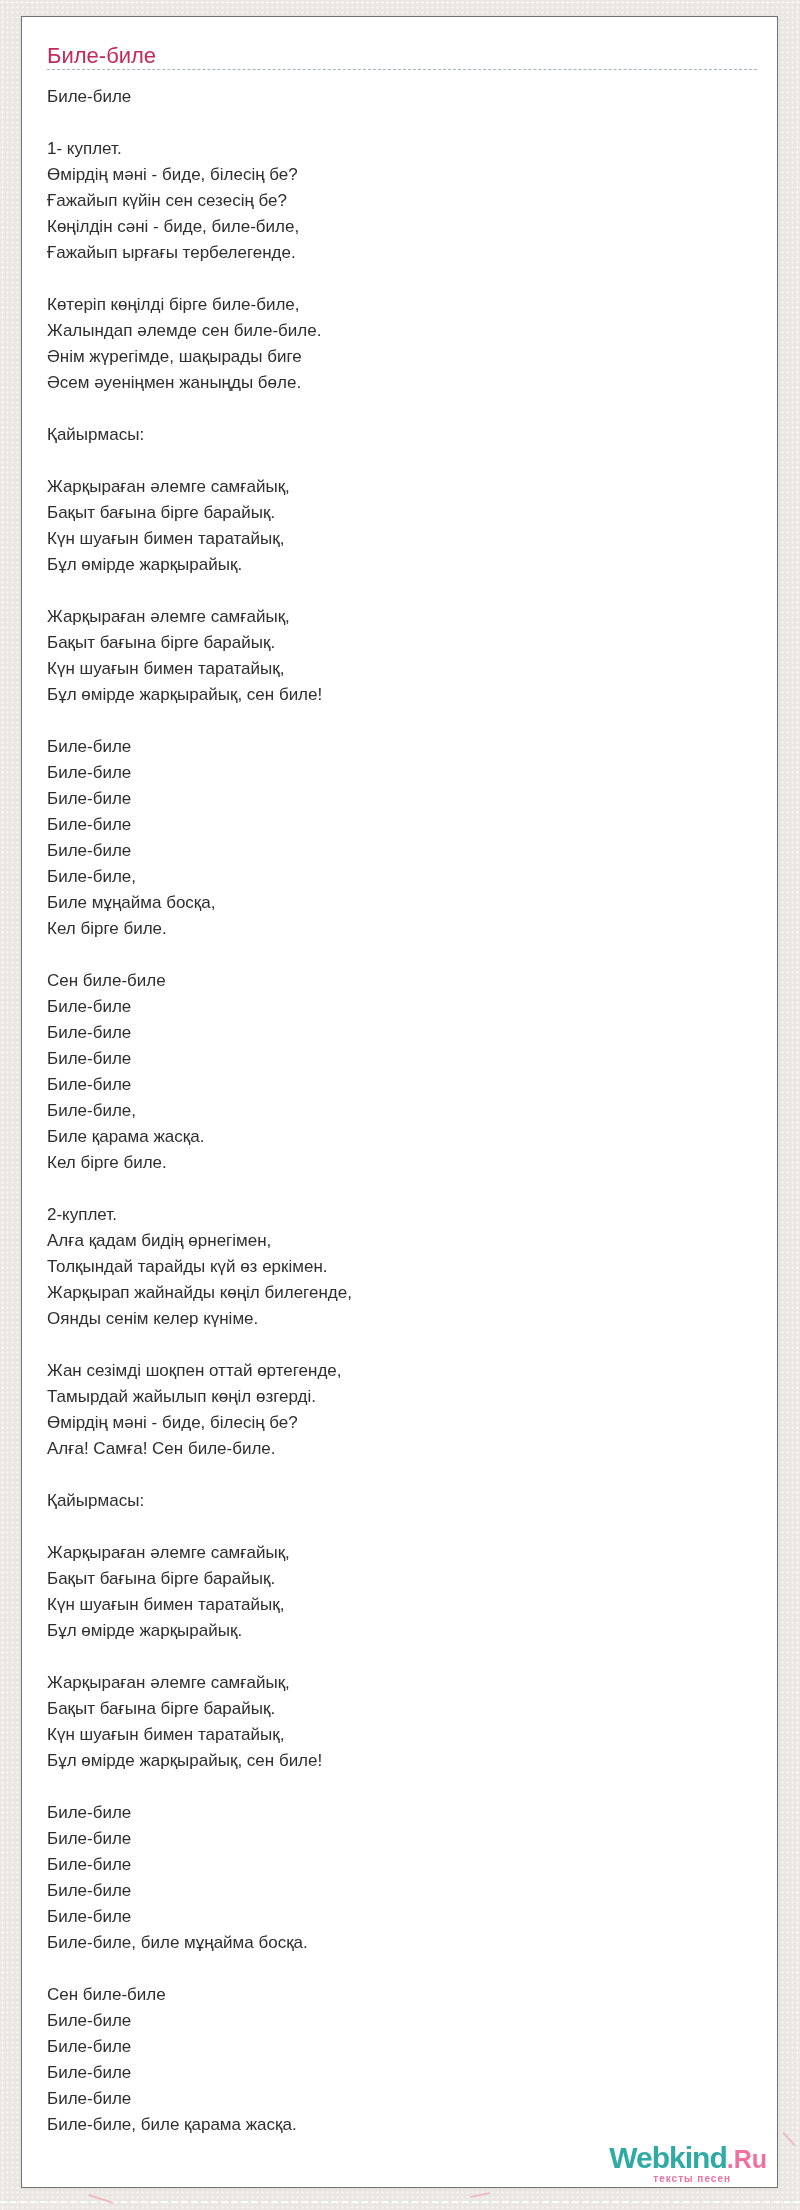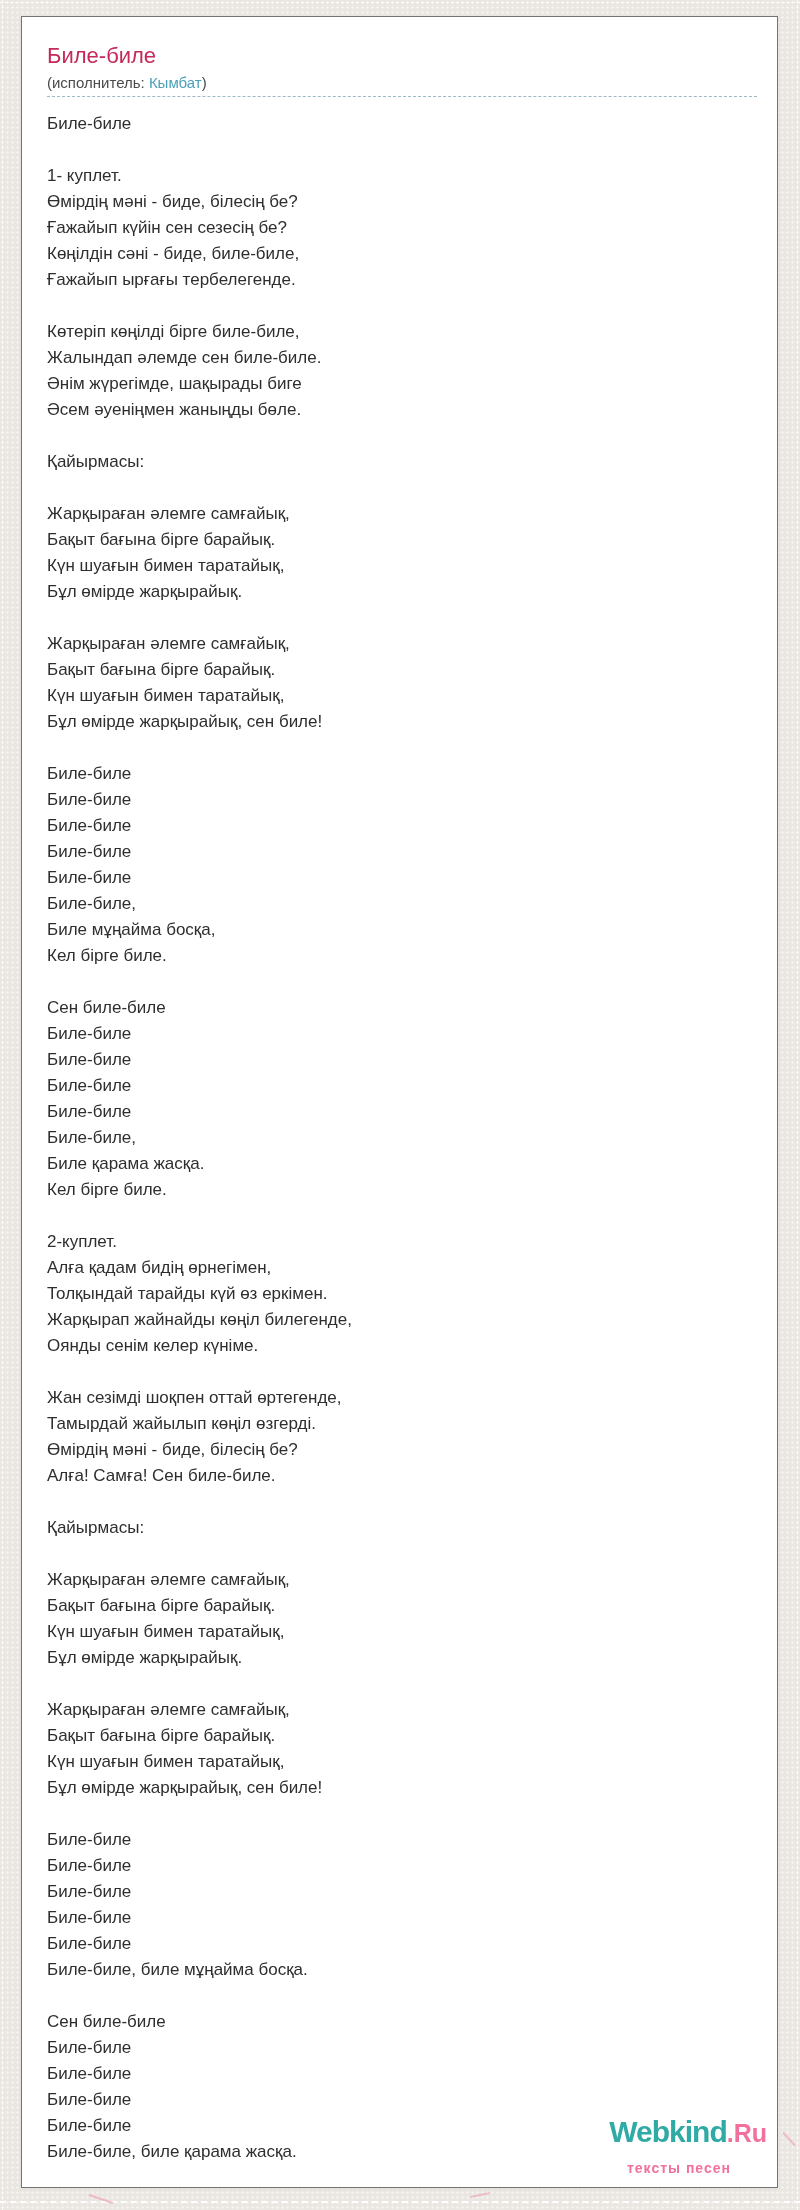--- a/index.html
+++ b/index.html
@@ -66,43 +66,43 @@
     margin: 14px 20px 0 25px;
     font-size: 17px;
     line-height: 26px;
     color: #2e2e2e;
     white-space: pre-line;
   }
 
   .logo {
     position: absolute;
     right: 10px;
-    bottom: 12px;
+    bottom: 3px;
     text-align: right;
     line-height: 1;
     cursor: pointer;
   }
   .logo-line { white-space: nowrap; }
   .logo-main {
     font-weight: bold;
     font-size: 30px;
     letter-spacing: -1px;
     color: var(--logo_teal, #2faaa5);
   }
   .logo-suffix {
     font-weight: bold;
     font-size: 25px;
     color: var(--logo_pink, #f1709e);
   }
   .logo-tagline {
     font-weight: bold;
-    font-size: 14px;
+    font-size: 10px;
     letter-spacing: 1px;
     padding-right: 36px;
-    margin-top: 14px;
+    margin-top: 1px;
     color: var(--logo_pink, #f1709e);
   }
 
   .scratch {
     position: absolute;
     height: 2px;
     border-radius: 2px;
     background: rgba(236, 148, 165, 0.55);
   }
   .scratch-1 { left: 780px; top: 2138px; width: 18px; transform: rotate(48deg); }
@@ -119,21 +119,20 @@
 <div class="stitch stitch-bottom"></div>
 
 <div class="scratch scratch-1"></div>
 <div class="scratch scratch-2"></div>
 <div class="scratch scratch-3"></div>
 <div class="scratch scratch-4"></div>
 
 <div class="card">
   <div class="header">
     <div class="song-title">Биле-биле</div>
-    <div class="artist-line"><span>(исполнитель: </span><a class="artist-link">Кымбат</a><span>)</span></div>
   </div>
 
   <div class="lyrics">Биле-биле
 
 1- куплет.
 Өмірдің мәні - биде, білесің бе?
 Ғажайып күйін сен сезесің бе?
 Көңілдін сәні - биде, биле-биле,
 Ғажайып ырғағы тербелегенде.
 

